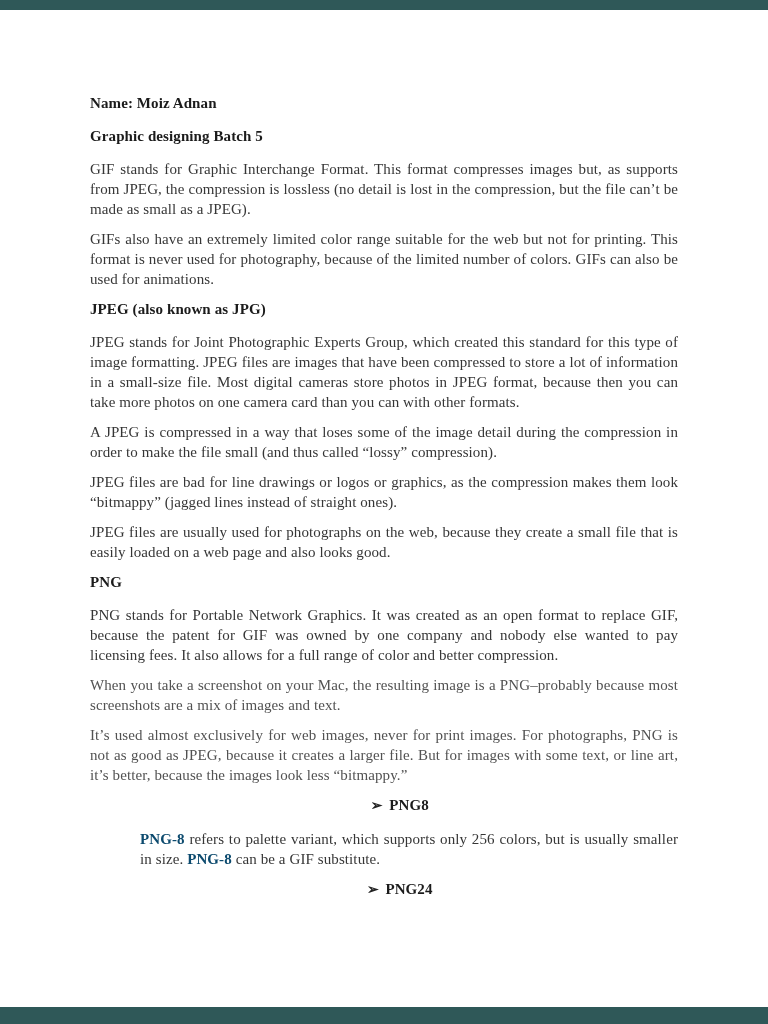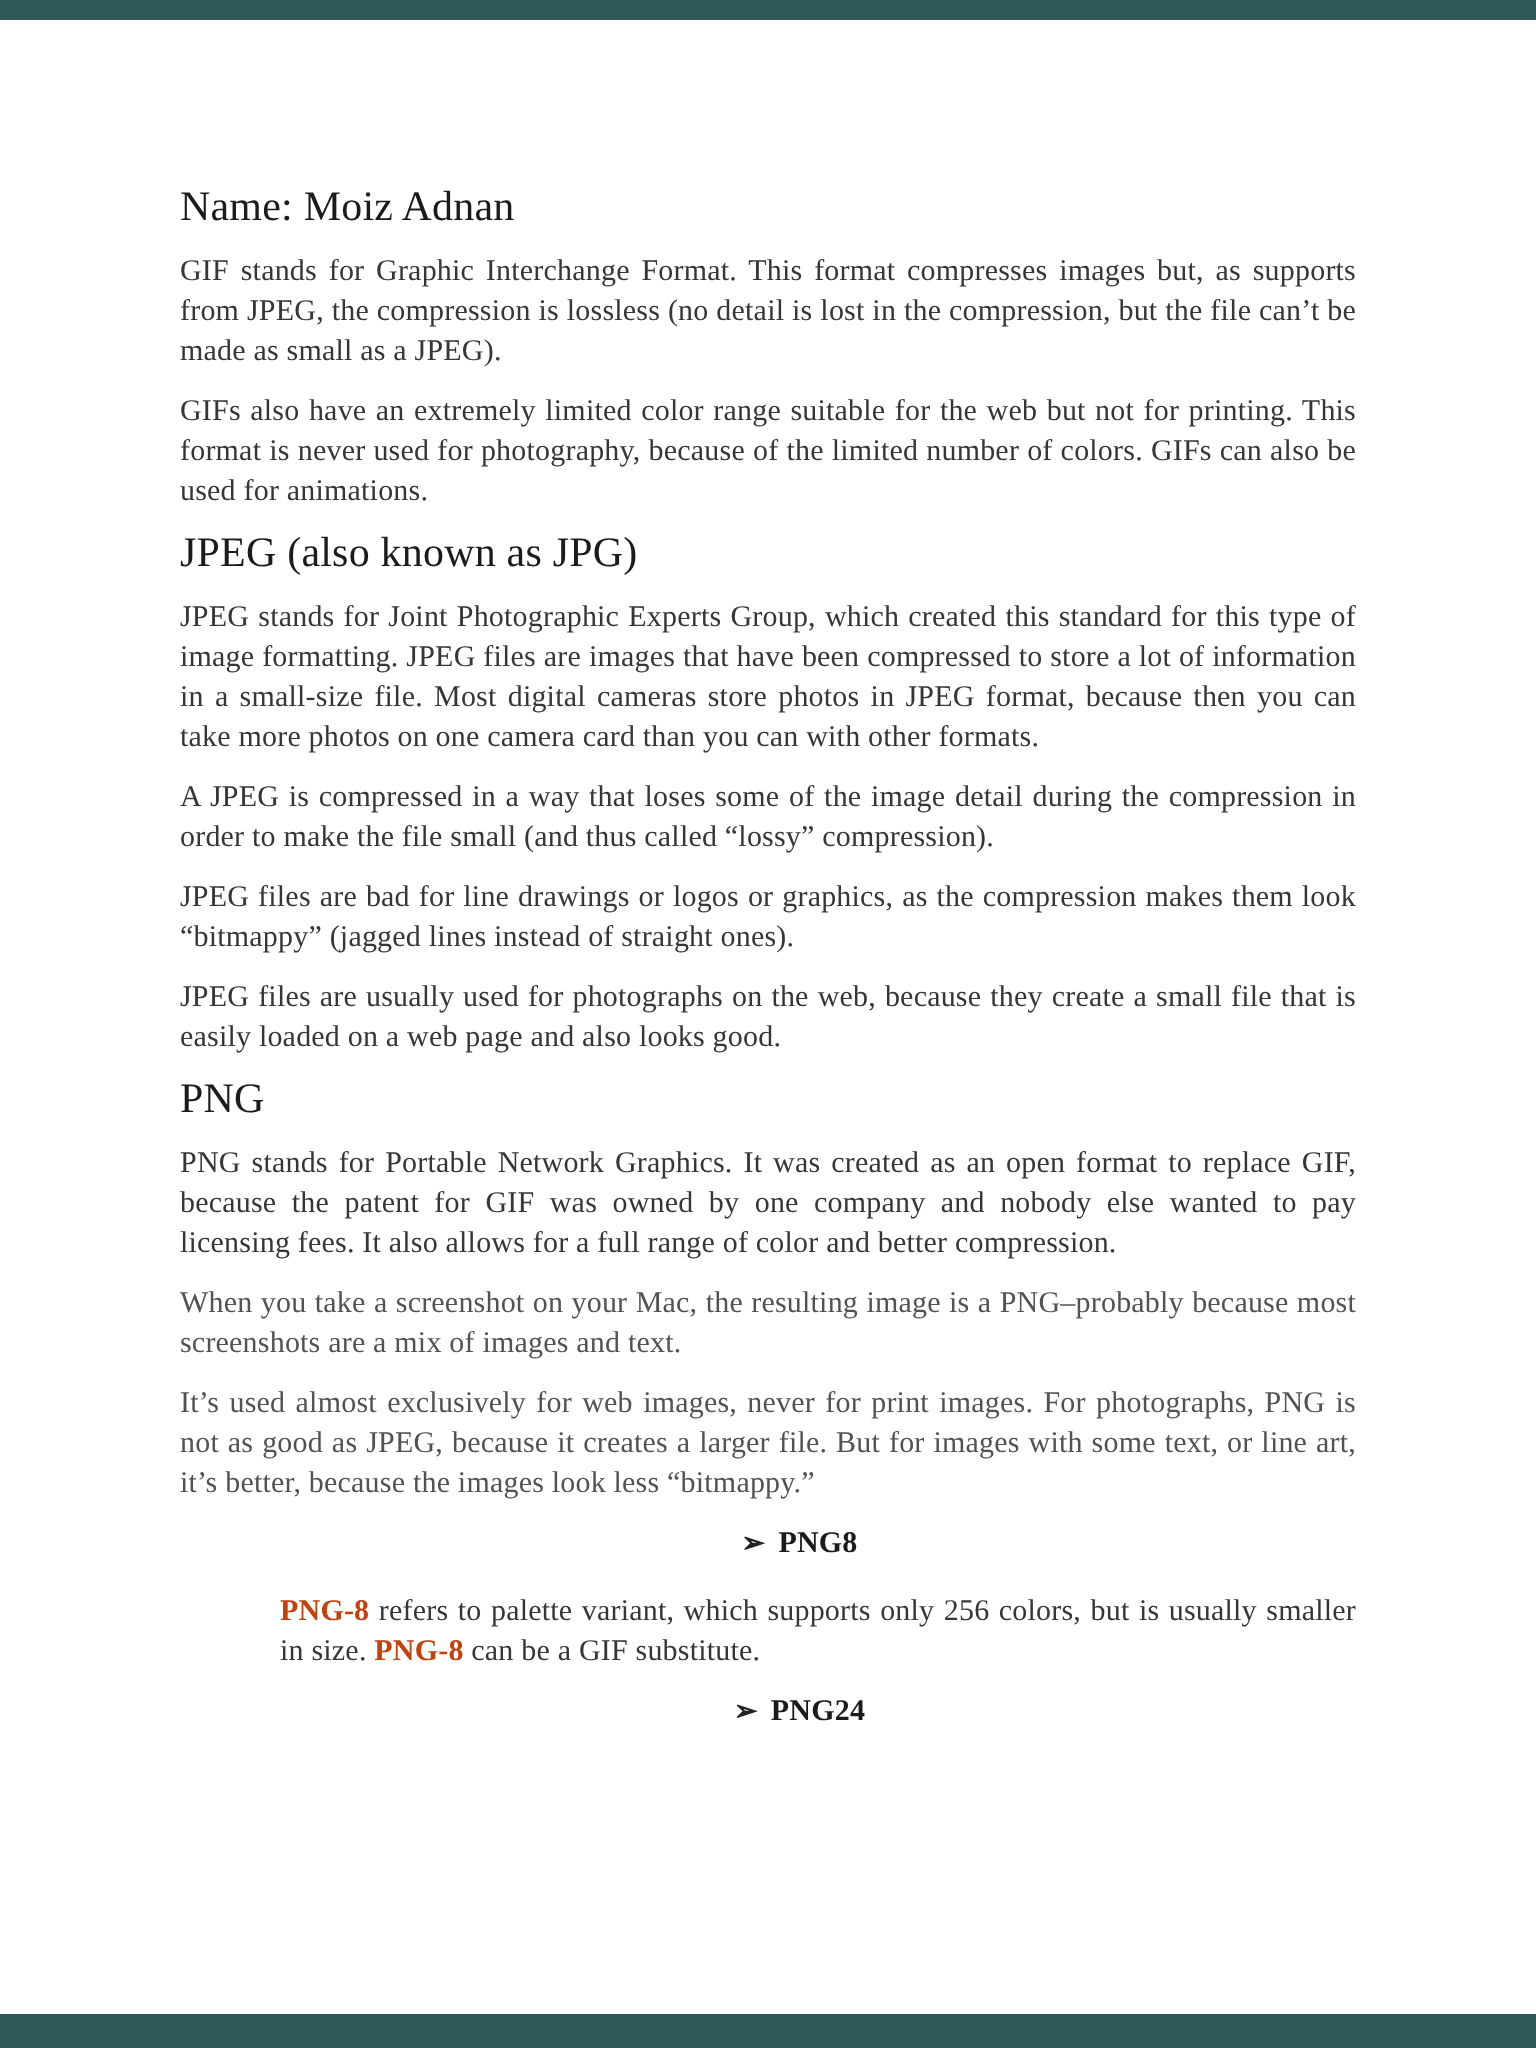--- a/index.html
+++ b/index.html
@@ -30,23 +30,23 @@
     position: absolute;
     top: 93px;
     left: 90px;
     width: 588px;
     font-size: 15px;
     line-height: 20px;
     color: #3a3a3a;
     letter-spacing: 0.1px;
   }
   .b-heading {
-    font-size: 21px;
+    font-size: 15px;
     line-height: 20px;
-    font-weight: normal;
+    font-weight: bold;
     color: #1b1b1b;
     margin: 0 0 13px 0;
   }
   .b-paragraph {
     margin: 0 0 10px 0;
     text-align: justify;
     color: #363636;
   }
   .b-paragraph.muted {
     color: #525252;
@@ -63,30 +63,31 @@
     font-size: 14px;
     color: #222222;
   }
   .b-sub {
     margin: 0 0 10px 50px;
     text-align: justify;
     color: #363636;
   }
   .seg-bold {
     font-weight: bold;
-    color: #c2410c;
+    color: #0c4a6e;
   }
 </style>
 </head>
 <body>
 
 <div class="viewer">
   <div class="chrome-bar top"></div>
   <main class="doc-content">
       <h2 class="b-heading">Name: Moiz Adnan</h2>
+      <h2 class="b-heading">Graphic designing Batch 5</h2>
       <p class="b-paragraph">GIF stands for Graphic Interchange Format. This format compresses images but, as supports from JPEG, the compression is lossless (no detail is lost in the compression, but the file can’t be made as small as a JPEG).</p>
       <p class="b-paragraph">GIFs also have an extremely limited color range suitable for the web but not for printing. This format is never used for photography, because of the limited number of colors. GIFs can also be used for animations.</p>
       <h2 class="b-heading">JPEG (also known as JPG)</h2>
       <p class="b-paragraph">JPEG stands for Joint Photographic Experts Group, which created this standard for this type of image formatting. JPEG files are images that have been compressed to store a lot of information in a small-size file. Most digital cameras store photos in JPEG format, because then you can take more photos on one camera card than you can with other formats.</p>
       <p class="b-paragraph">A JPEG is compressed in a way that loses some of the image detail during the compression in order to make the file small (and thus called “lossy” compression).</p>
       <p class="b-paragraph">JPEG files are bad for line drawings or logos or graphics, as the compression makes them look “bitmappy” (jagged lines instead of straight ones).</p>
       <p class="b-paragraph">JPEG files are usually used for photographs on the web, because they create a small file that is easily loaded on a web page and also looks good.</p>
       <h2 class="b-heading">PNG</h2>
       <p class="b-paragraph">PNG stands for Portable Network Graphics. It was created as an open format to replace GIF, because the patent for GIF was owned by one company and nobody else wanted to pay licensing fees. It also allows for a full range of color and better compression.</p>
       <p class="b-paragraph muted">When you take a screenshot on your Mac, the resulting image is a PNG–probably because most screenshots are a mix of images and text.</p>

